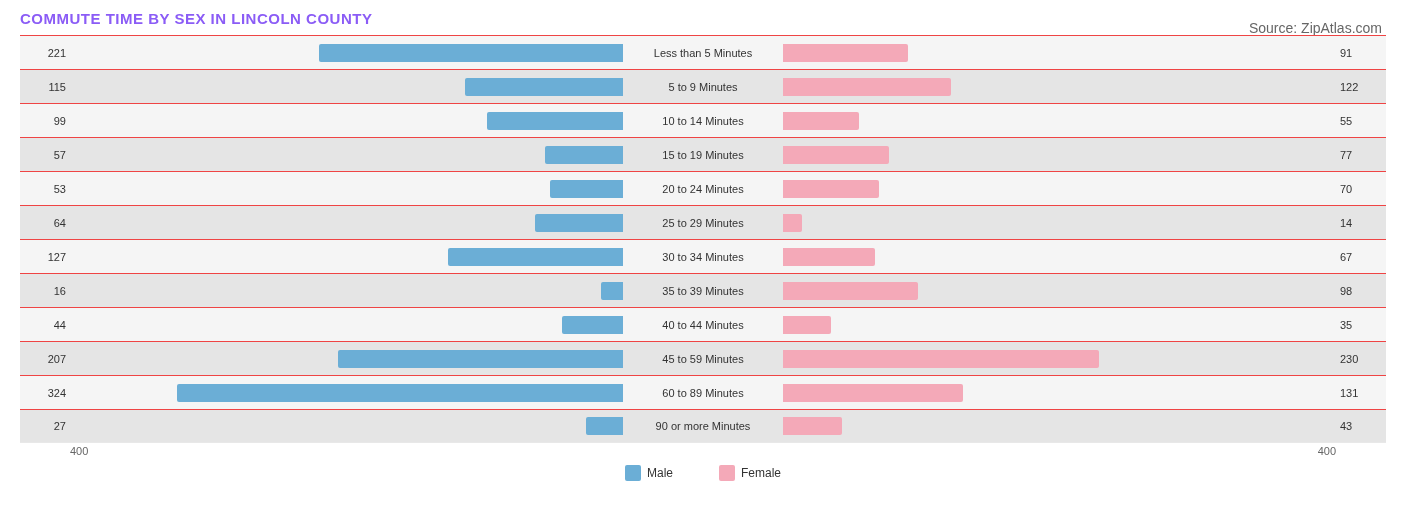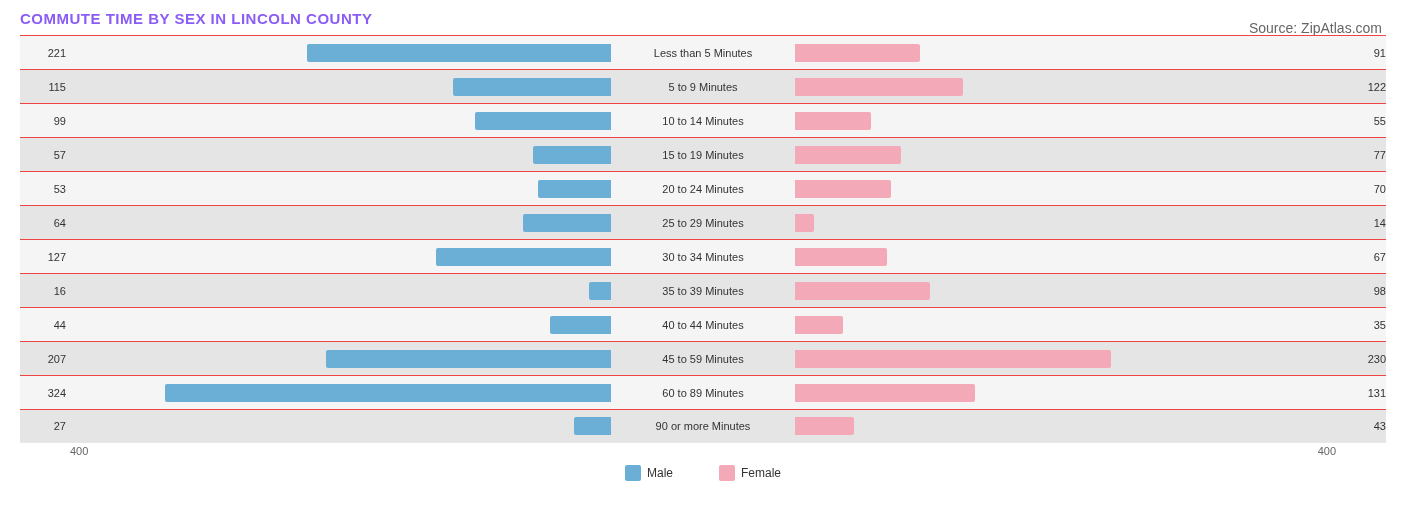--- a/index.html
+++ b/index.html
@@ -72,42 +72,42 @@
       height: 22px;
     }
     .female-side {
       flex: 1;
       display: flex;
       justify-content: flex-start;
       align-items: center;
       height: 22px;
     }
     .label-center {
-      width: 184px;
+      width: 160px;
       flex-shrink: 0;
       text-align: center;
       font-size: 11px;
       color: #333;
       z-index: 2;
       padding: 0 4px;
     }
     .male-bar {
       background: #6baed6;
       height: 18px;
       border-radius: 2px 0 0 2px;
       min-width: 1px;
     }
     .female-bar {
       background: #f4a9b8;
       height: 18px;
       border-radius: 0 2px 2px 0;
       min-width: 1px;
     }
     .right-val {
-      text-align: right;
+      text-align: left;
       font-size: 11px;
       color: #333;
       width: 50px;
       flex-shrink: 0;
       padding-left: 4px;
     }
     .legend {
       display: flex;
       justify-content: center;
       gap: 46px;

